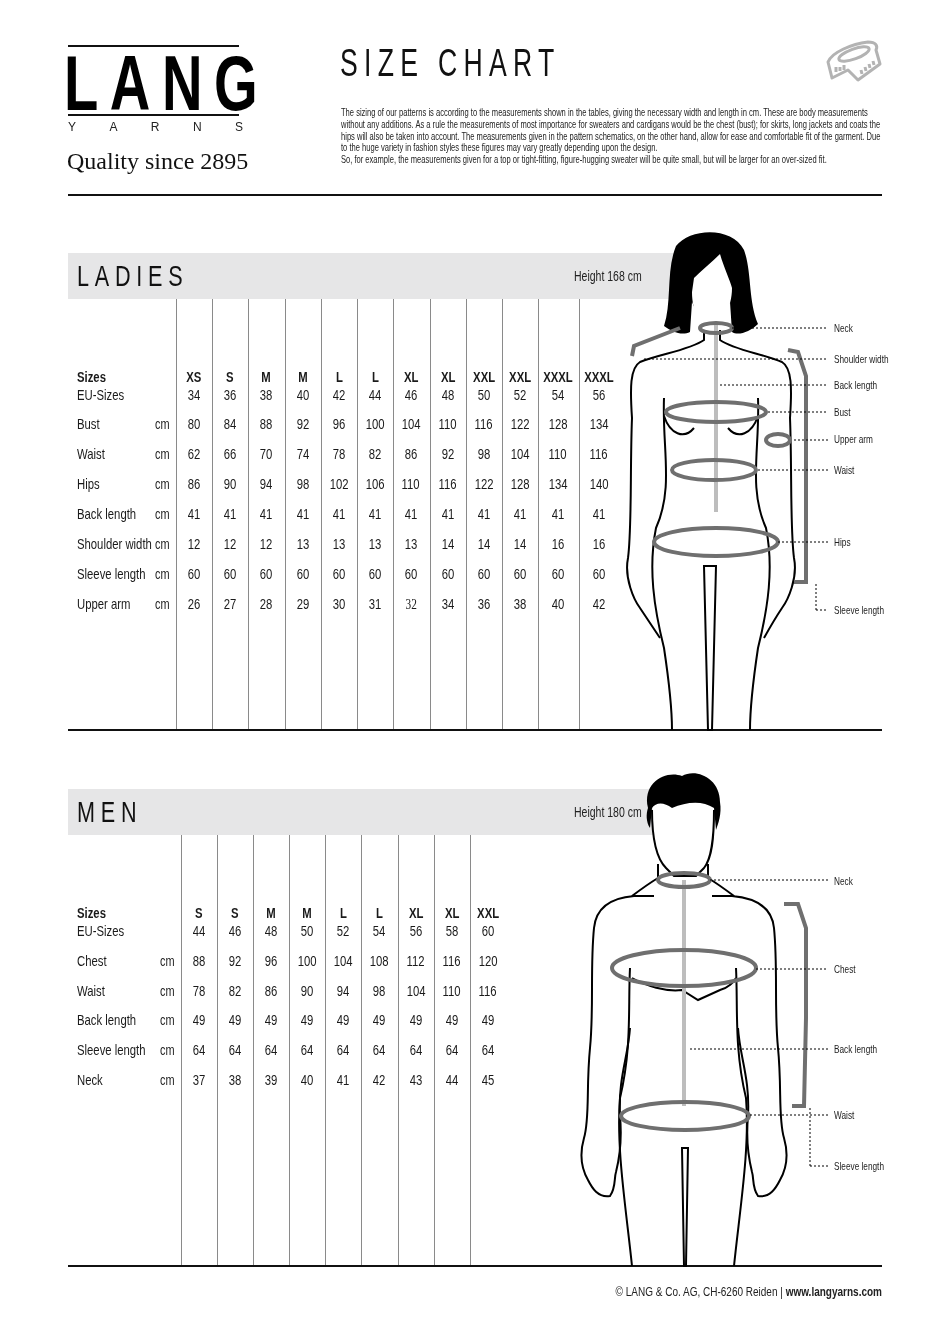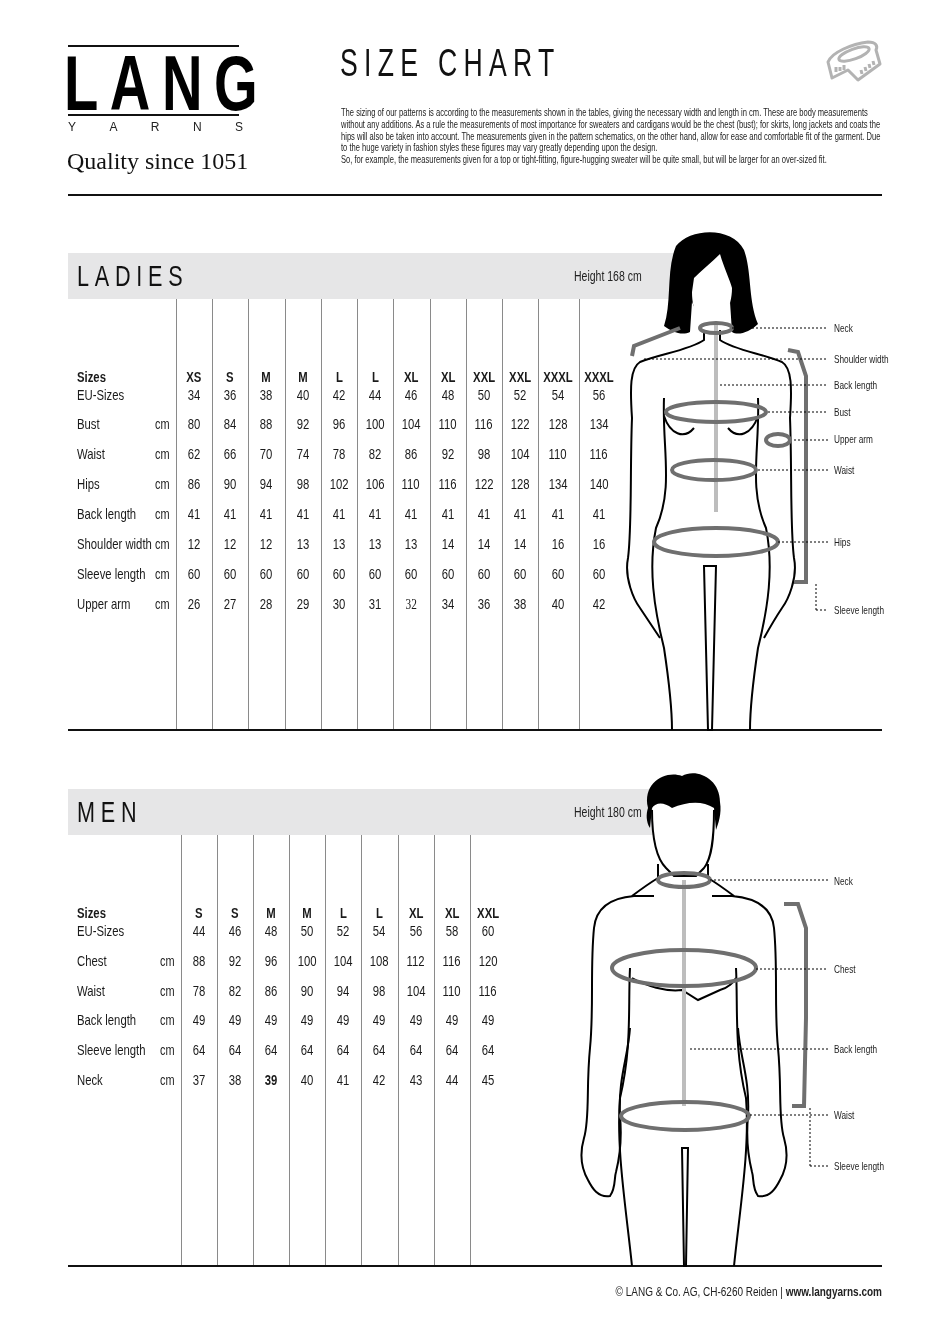--- a/index.html
+++ b/index.html
@@ -36,21 +36,21 @@
   <div class="logo-rule" style="top:45px"></div>
   <div class="logo-word">LANG</div>
   <div class="logo-rule" style="top:114px;height:1.5px"></div>
   <div class="logo-sub">
     <span>Y</span>
     <span>A</span>
     <span>R</span>
     <span>N</span>
     <span>S</span>
   </div>
-  <div class="tagline">Quality since 1051</div>
+  <div class="tagline">Quality since 2895</div>
 </div>
 
 <div class="doc-title">SIZE CHART</div>
 <div class="intro">
   <div>The sizing of our patterns is according to the measurements shown in the tables, giving the necessary width and length in cm. These are body measurements without any additions. As a rule the measurements of most importance for sweaters and cardigans would be the chest (bust); for skirts, long jackets and coats the hips will also be taken into account. The measurements given in the pattern schematics, on the other hand, allow for ease and comfortable fit of the garment. Due to the huge variety in fashion styles these figures may vary greatly depending upon the design.</div>
   <div>So, for example, the measurements given for a top or tight-fitting, figure-hugging sweater will be quite small, but will be larger for an over-sized fit.</div>
 </div>
 
 <svg style="left:822px;top:38px" width="62" height="50" viewBox="0 0 62 50">
   <g fill="none" stroke="#b3b3b3" stroke-width="3" stroke-linejoin="round">
@@ -305,21 +305,21 @@
       <div class="cell" style="top: 983px; left: 215px;"><span>82</span></div>
       <div class="cell" style="top: 1012px; left: 215px;"><span>49</span></div>
       <div class="cell" style="top: 1042px; left: 215px;"><span>64</span></div>
       <div class="cell" style="top: 1072px; left: 215px;"><span>38</span></div>
       <div class="cell bold" style="top: 905px; left: 251px;"><span>M</span></div>
       <div class="cell" style="top: 923px; left: 251px;"><span>48</span></div>
       <div class="cell" style="top: 953px; left: 251px;"><span>96</span></div>
       <div class="cell" style="top: 983px; left: 251px;"><span>86</span></div>
       <div class="cell" style="top: 1012px; left: 251px;"><span>49</span></div>
       <div class="cell" style="top: 1042px; left: 251px;"><span>64</span></div>
-      <div class="cell" style="top: 1072px; left: 251px; font-weight: bold;"><span>39</span></div>
+      <div class="cell" style="top: 1072px; left: 251px;"><span>39</span></div>
       <div class="cell bold" style="top: 905px; left: 287px;"><span>M</span></div>
       <div class="cell" style="top: 923px; left: 287px;"><span>50</span></div>
       <div class="cell" style="top: 953px; left: 287px;"><span>100</span></div>
       <div class="cell" style="top: 983px; left: 287px;"><span>90</span></div>
       <div class="cell" style="top: 1012px; left: 287px;"><span>49</span></div>
       <div class="cell" style="top: 1042px; left: 287px;"><span>64</span></div>
       <div class="cell" style="top: 1072px; left: 287px;"><span>40</span></div>
       <div class="cell bold" style="top: 905px; left: 323px;"><span>L</span></div>
       <div class="cell" style="top: 923px; left: 323px;"><span>52</span></div>
       <div class="cell" style="top: 953px; left: 323px;"><span>104</span></div>

